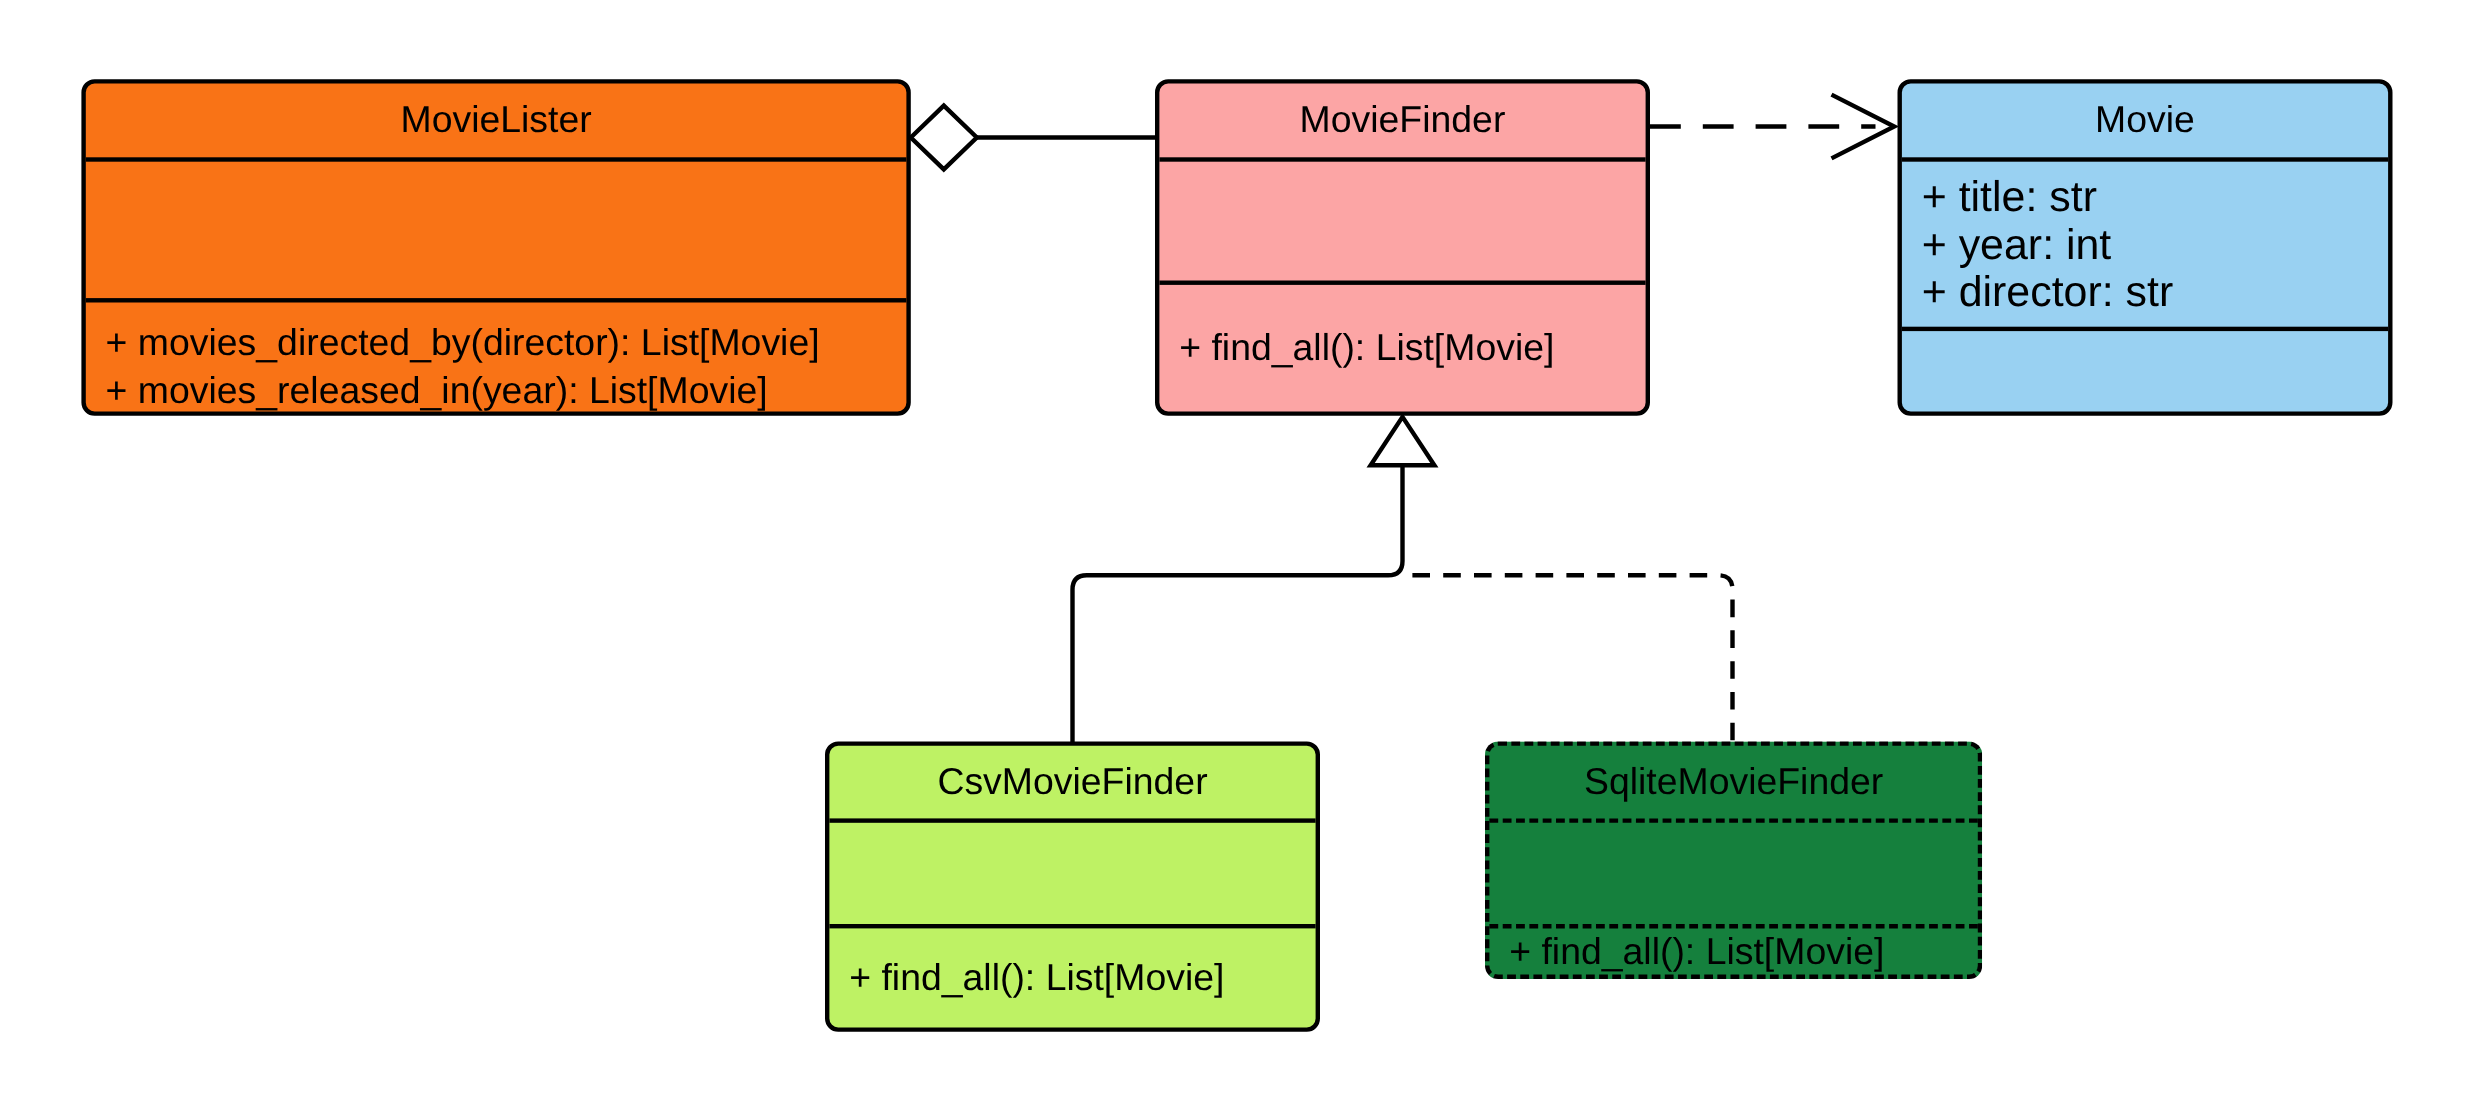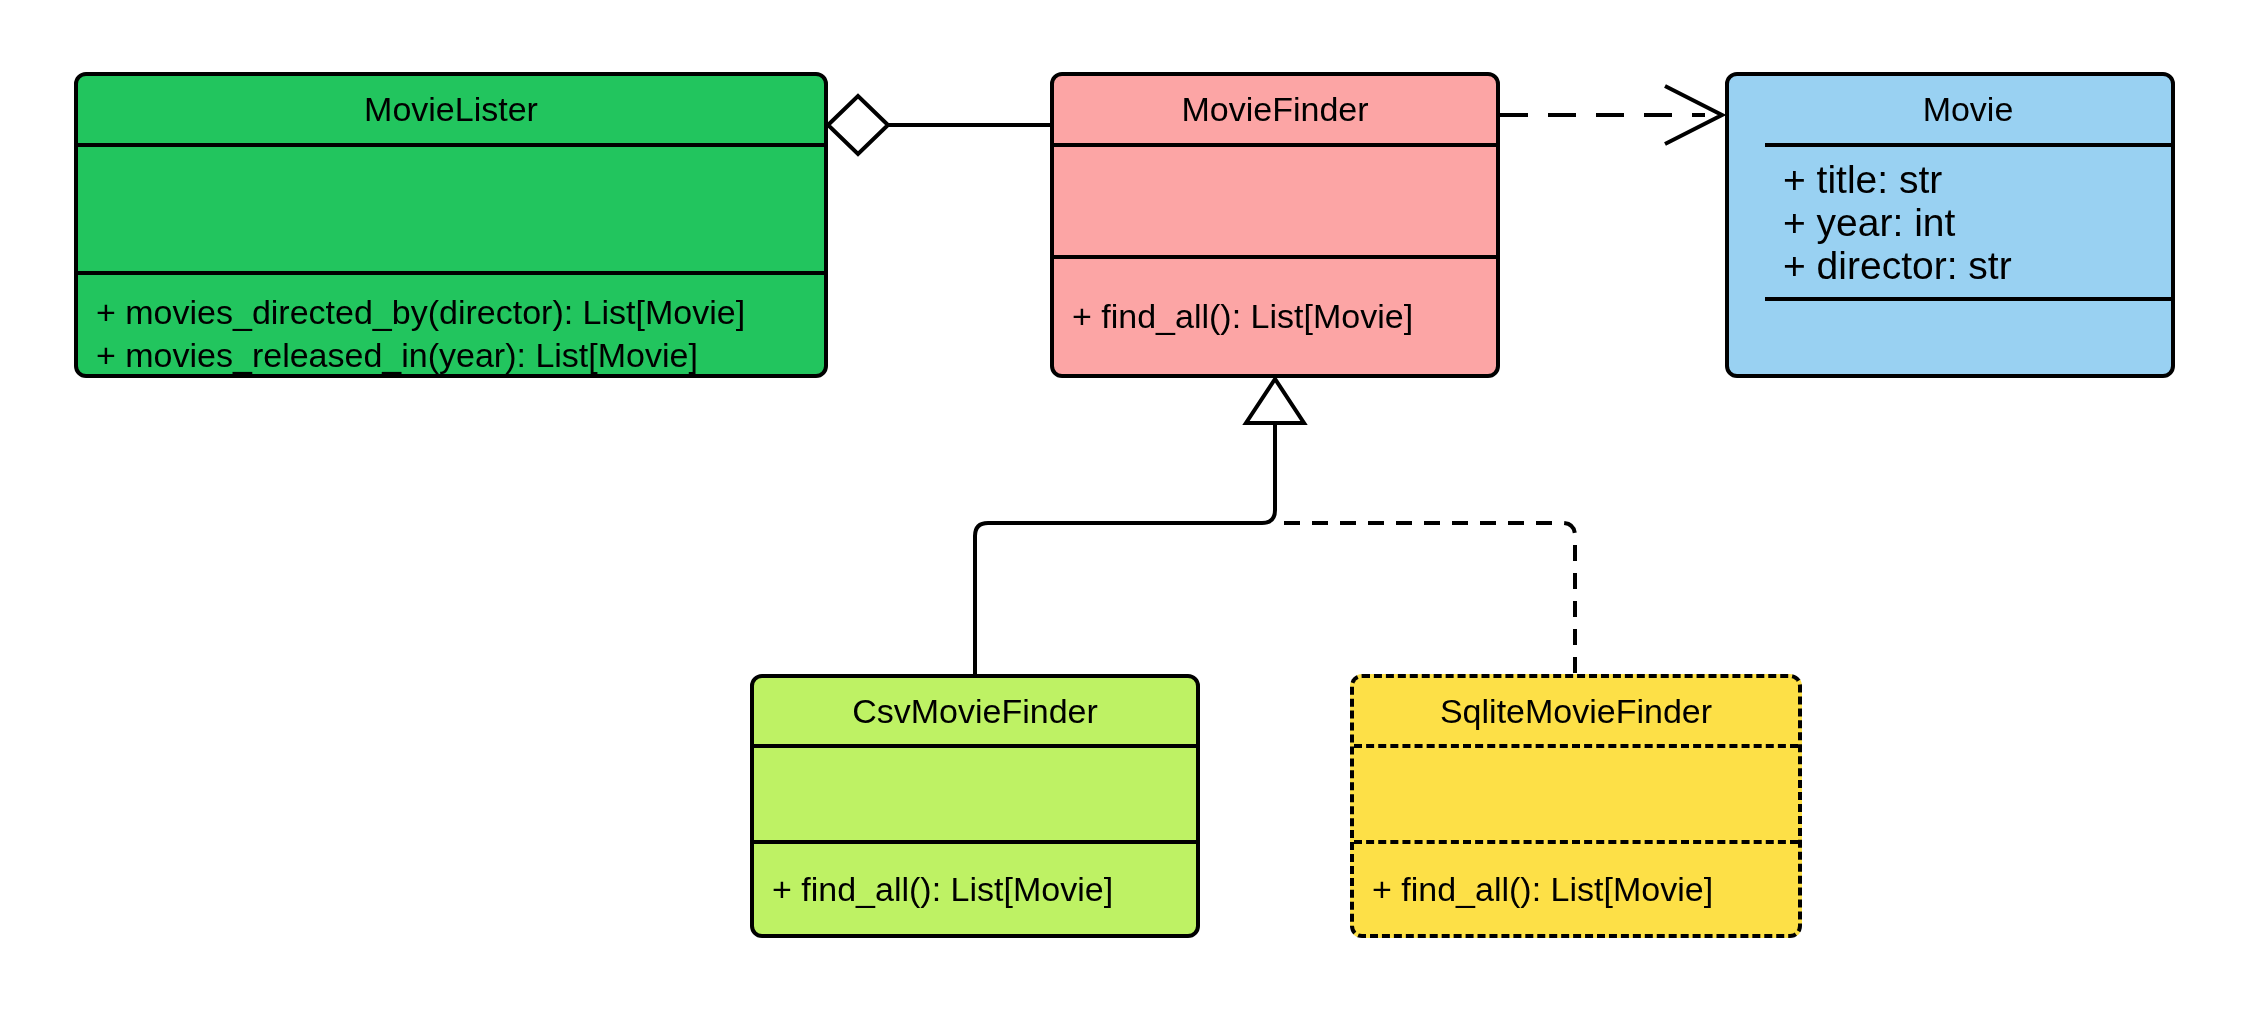--- a/index.html
+++ b/index.html
@@ -87,56 +87,56 @@
     <g>
       <path d="M1275,423 L1275,510 Q1275,523 1262,523 L988,523 Q975,523 975,536 L975,678" fill="none" stroke="#000000" stroke-width="4"></path>
       <polygon points="1275,379 1246,423 1304,423" fill="#FFFFFF" stroke="#000000" stroke-width="4" stroke-linejoin="miter"></polygon>
     </g>
 
     <g>
       <path d="M1284,523 L1562,523 Q1575,523 1575,536 L1575,678" fill="none" stroke="#000000" stroke-width="4" stroke-dasharray="16 12"></path>
     </g>
   </svg>
 
-  <div class="uml-class" style="left: 74px; top: 72px; width: 754px; height: 306px; background-color: #22c55e; gap: 16px;">
+  <div class="uml-class" style="left: 74px; top: 72px; width: 754px; height: 306px; background-color: #f97316; gap: 16px;">
     <div class="uml-title" style="height:71px">MovieLister</div>
     <div class="uml-attrs" style="height:112px"></div>
     <div class="uml-methods">
       <div class="member-line">+ movies_directed_by(director): List[Movie]</div>
       <div class="member-line">+ movies_released_in(year): List[Movie]</div>
     </div>
   </div>
 
   <div class="uml-class" style="left: 1050px; top: 72px; width: 450px; height: 306px; background-color: #fca5a5;">
     <div class="uml-title" style="height:71px">MovieFinder</div>
     <div class="uml-attrs" style="height:112px"></div>
     <div class="uml-methods">
       <div class="member-line">+ find_all(): List[Movie]</div>
     </div>
   </div>
 
-  <div class="uml-class" style="left: 1725px; top: 72px; width: 450px; height: 306px; background-color: rgb(153, 209, 242); padding-left: 36px;">
+  <div class="uml-class" style="left: 1725px; top: 72px; width: 450px; height: 306px; background-color: rgb(153, 209, 242);">
     <div class="uml-title" style="height:71px">Movie</div>
     <div class="uml-attrs" style="height:154px">
       <div class="member-line">+ title: str</div>
       <div class="member-line">+ year: int</div>
       <div class="member-line">+ director: str</div>
     </div>
     <div class="uml-methods"></div>
   </div>
 
   <div class="uml-class" style="left: 750px; top: 674px; width: 450px; height: 264px; background-color: #bef264;">
     <div class="uml-title" style="height:70px">CsvMovieFinder</div>
     <div class="uml-attrs" style="height:96px"></div>
     <div class="uml-methods">
       <div class="member-line">+ find_all(): List[Movie]</div>
     </div>
   </div>
 
-  <div class="uml-class dashed" style="left: 1350px; top: 674px; width: 452px; height: 264px; background-color: #fde047;">
+  <div class="uml-class dashed" style="left: 1350px; top: 674px; width: 452px; height: 216px; background-color: #15803d;">
     <div class="uml-title" style="height:70px">SqliteMovieFinder</div>
     <div class="uml-attrs" style="height:96px"></div>
     <div class="uml-methods">
       <div class="member-line">+ find_all(): List[Movie]</div>
     </div>
   </div>
 
 </div>
 
 </body></html>

